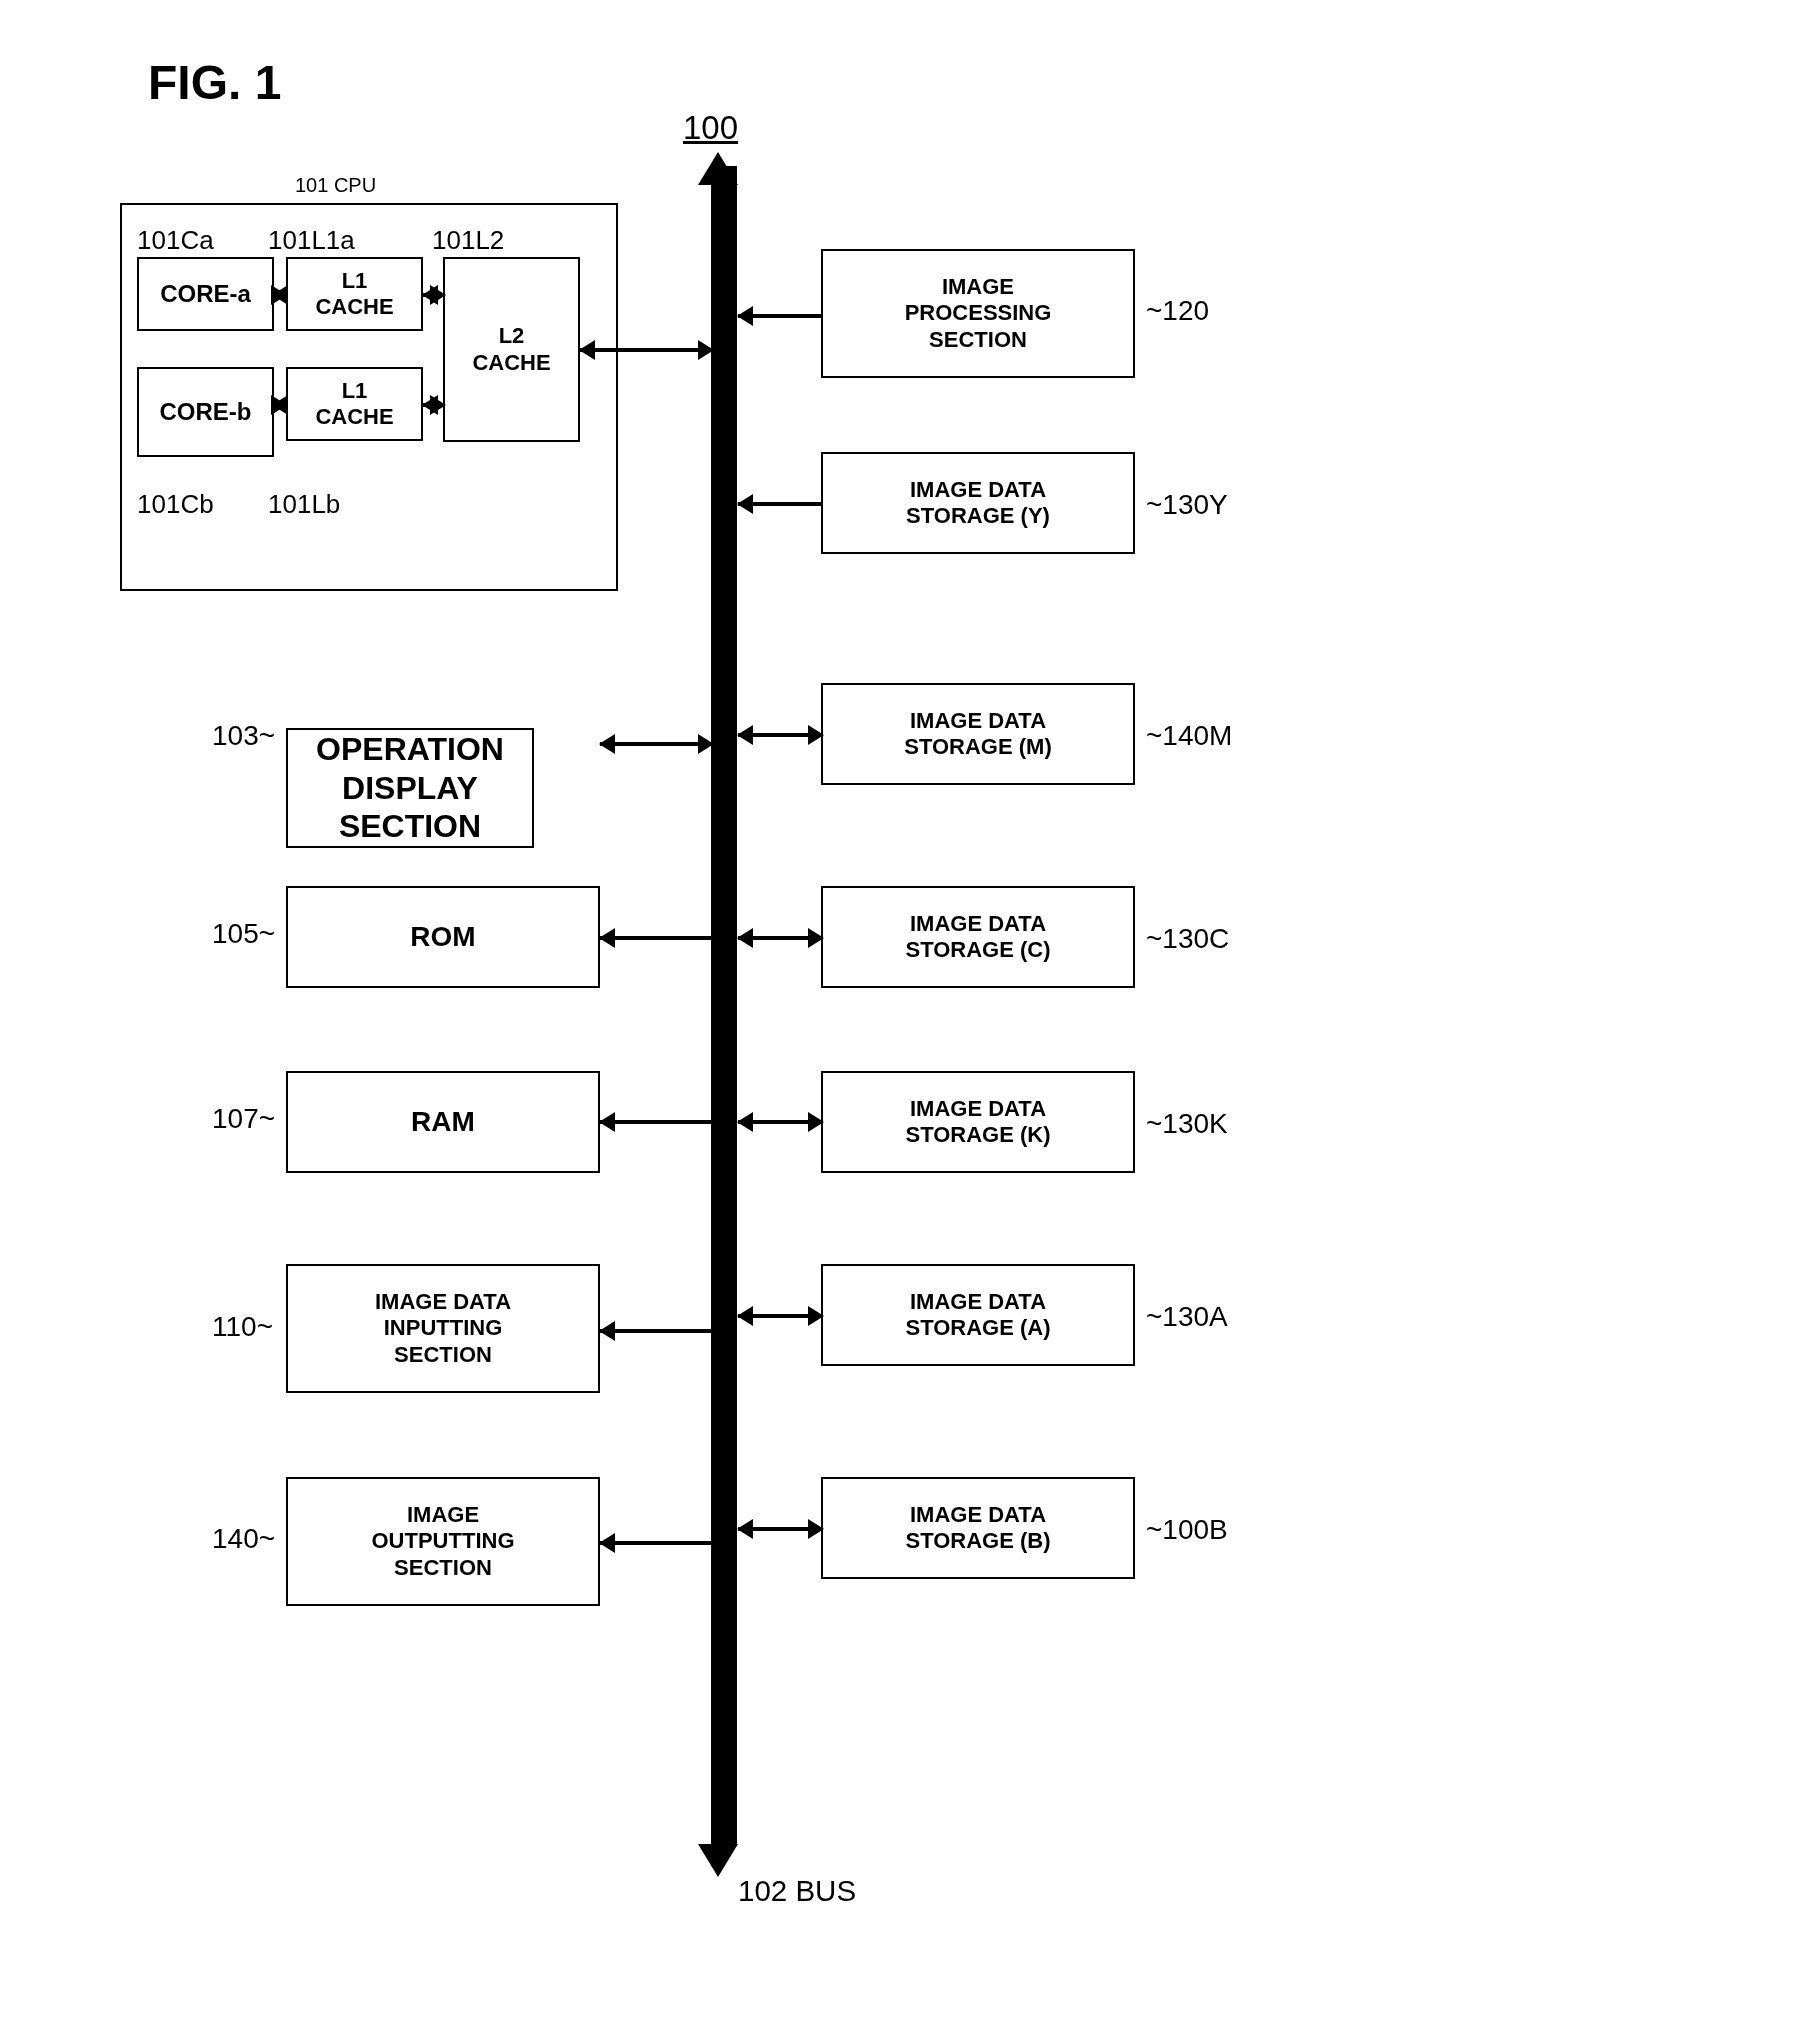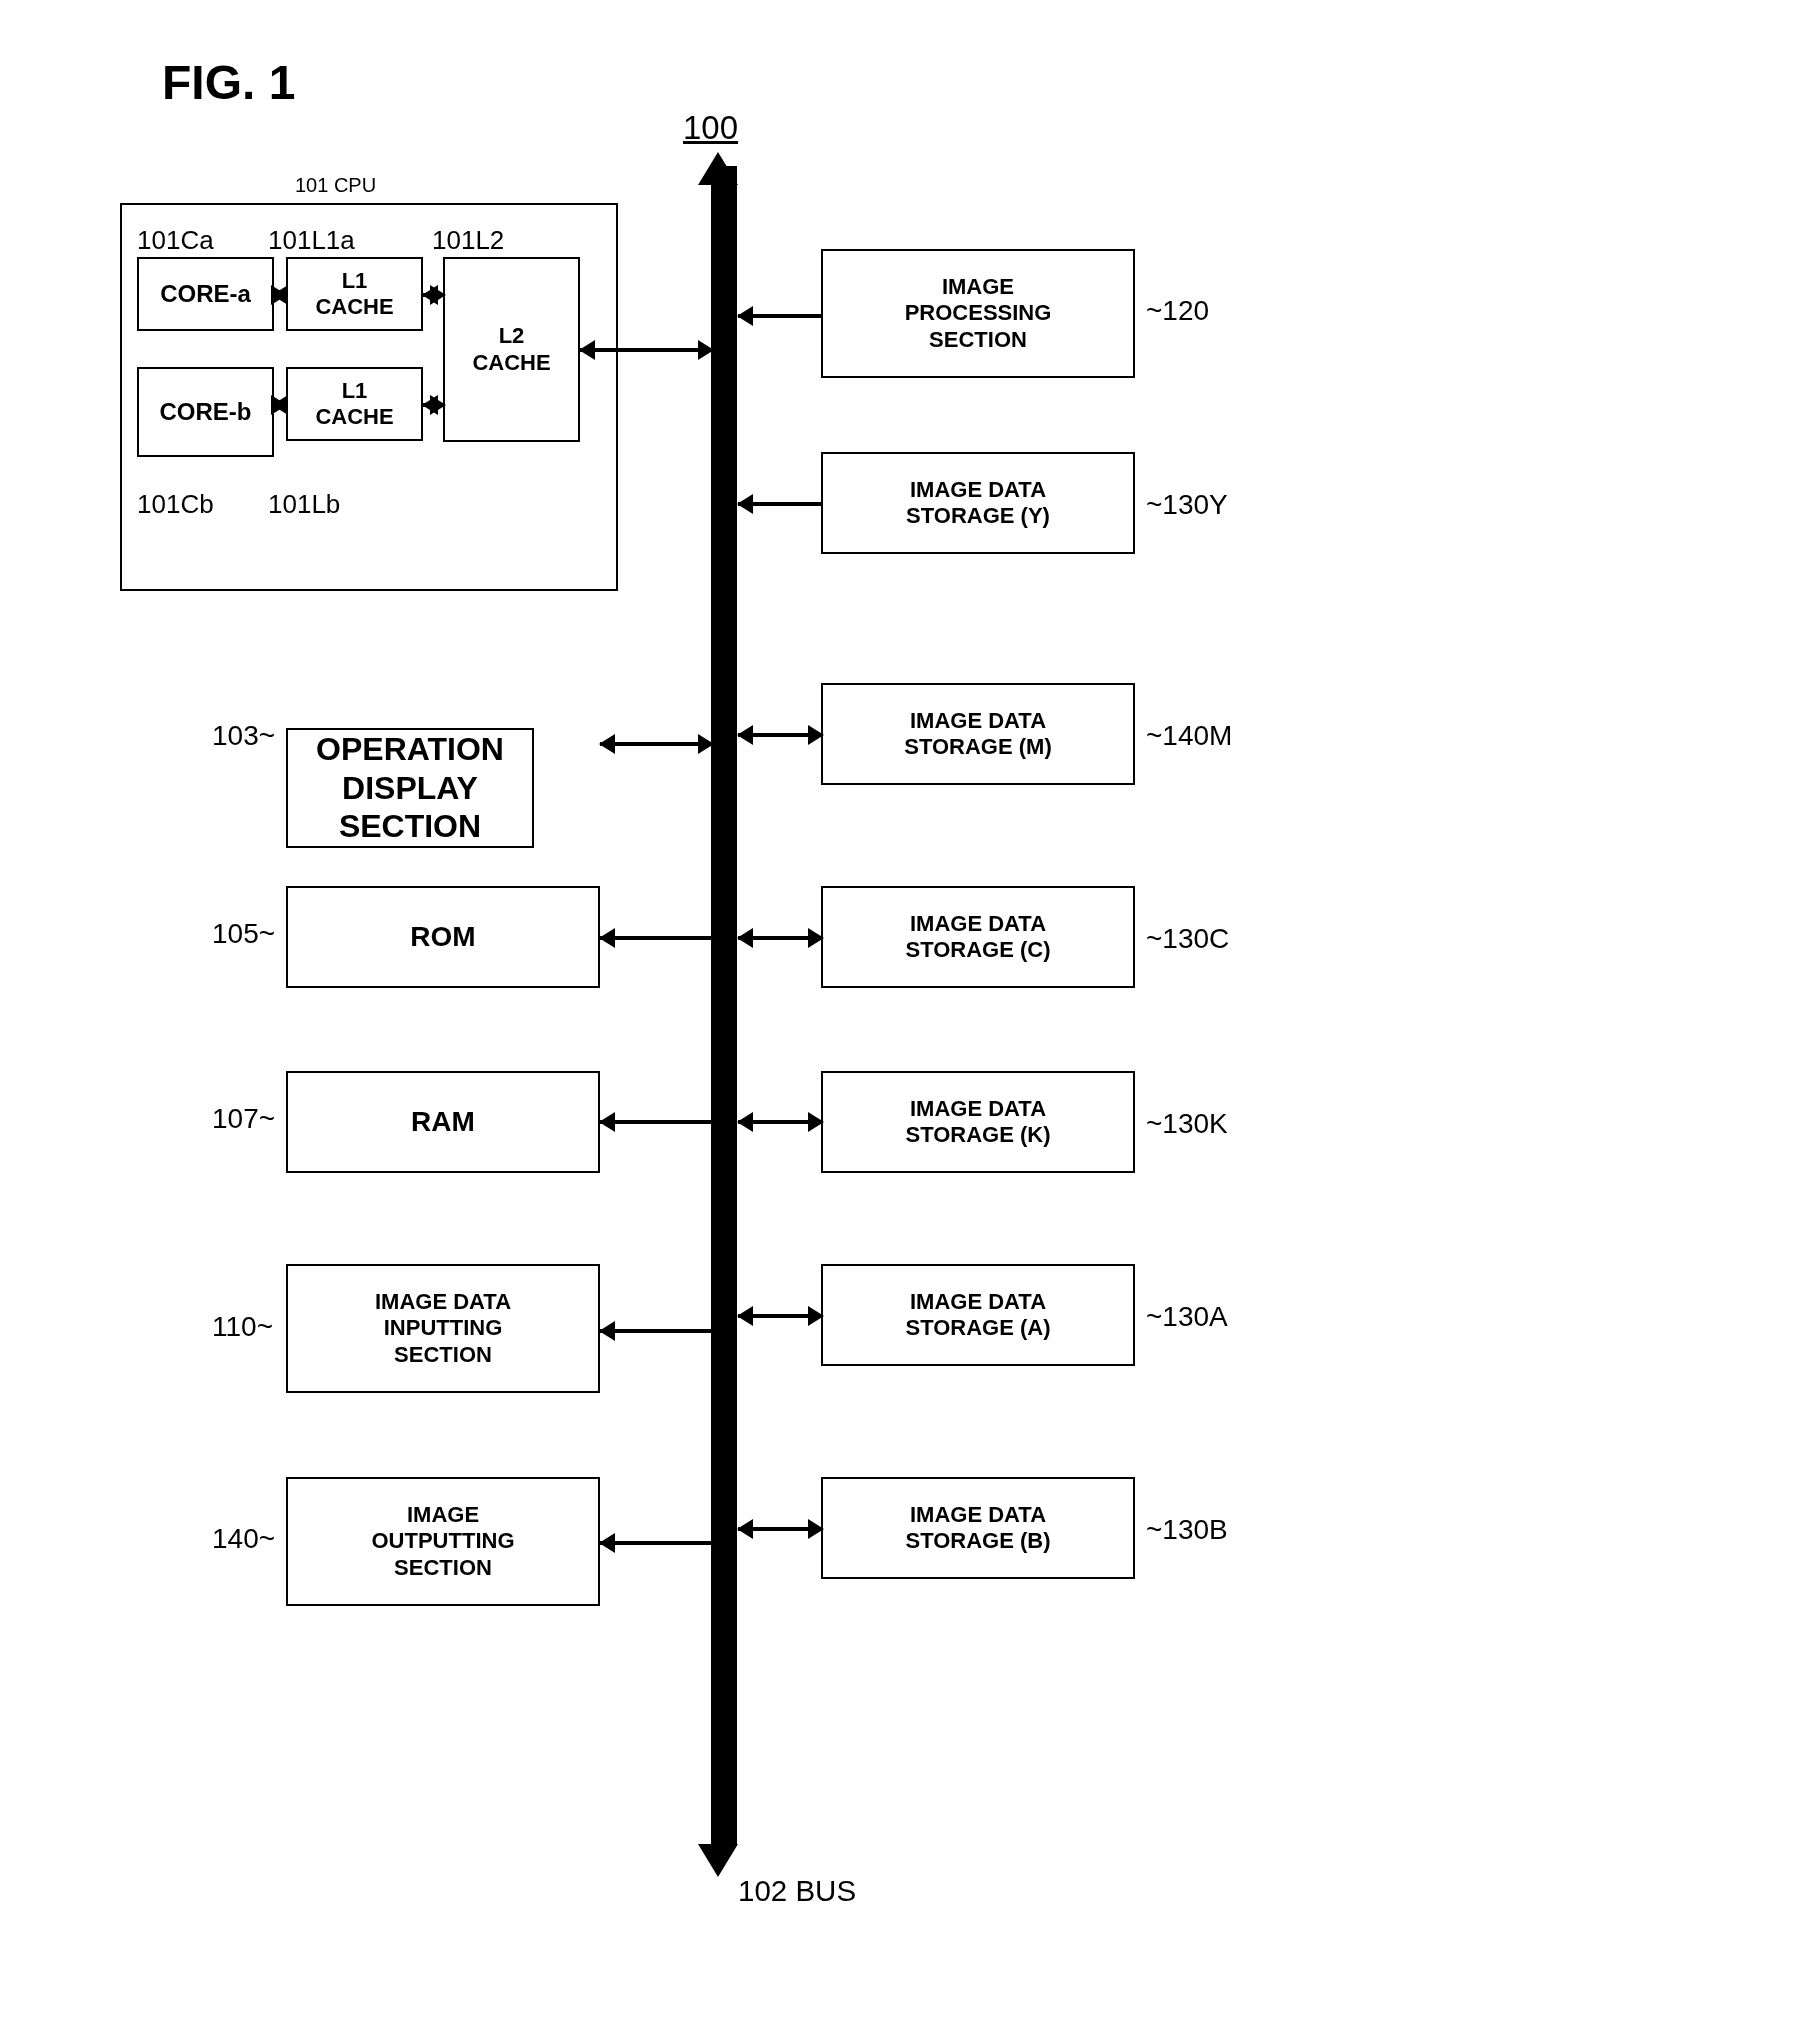--- a/index.html
+++ b/index.html
@@ -11,21 +11,20 @@
       position: relative;
       overflow: hidden;
     }
 
     .fig-title {
       position: absolute;
       top: 55px;
       left: 148px;
       font-size: 48px;
       font-weight: bold;
-      margin-left: 14px;
     }
 
     
     .bus-line {
       position: absolute;
       left: 711px;
       top: 166px;
       width: 26px;
       height: 1680px;
       background: #000;
@@ -243,16 +242,16 @@
 <div class="ref-label" style="left:1146px; top:1108px;">~130K</div>
 
 <div class="arrow-both" style="left:738px; top:1120px; width:85px;"></div>
 
 <div class="box" style="left:821px; top:1264px; width:314px; height:102px; font-size:22px;">IMAGE DATA<br>STORAGE (A)</div>
 <div class="ref-label" style="left:1146px; top:1301px;">~130A</div>
 
 <div class="arrow-both" style="left:738px; top:1314px; width:85px;"></div>
 
 <div class="box" style="left:821px; top:1477px; width:314px; height:102px; font-size:22px;">IMAGE DATA<br>STORAGE (B)</div>
-<div class="ref-label" style="left:1146px; top:1514px;">~130B</div>
+<div class="ref-label" style="left:1146px; top:1514px;">~100B</div>
 
 <div class="arrow-both" style="left:738px; top:1527px; width:85px;"></div>
 
 
 </body></html>

